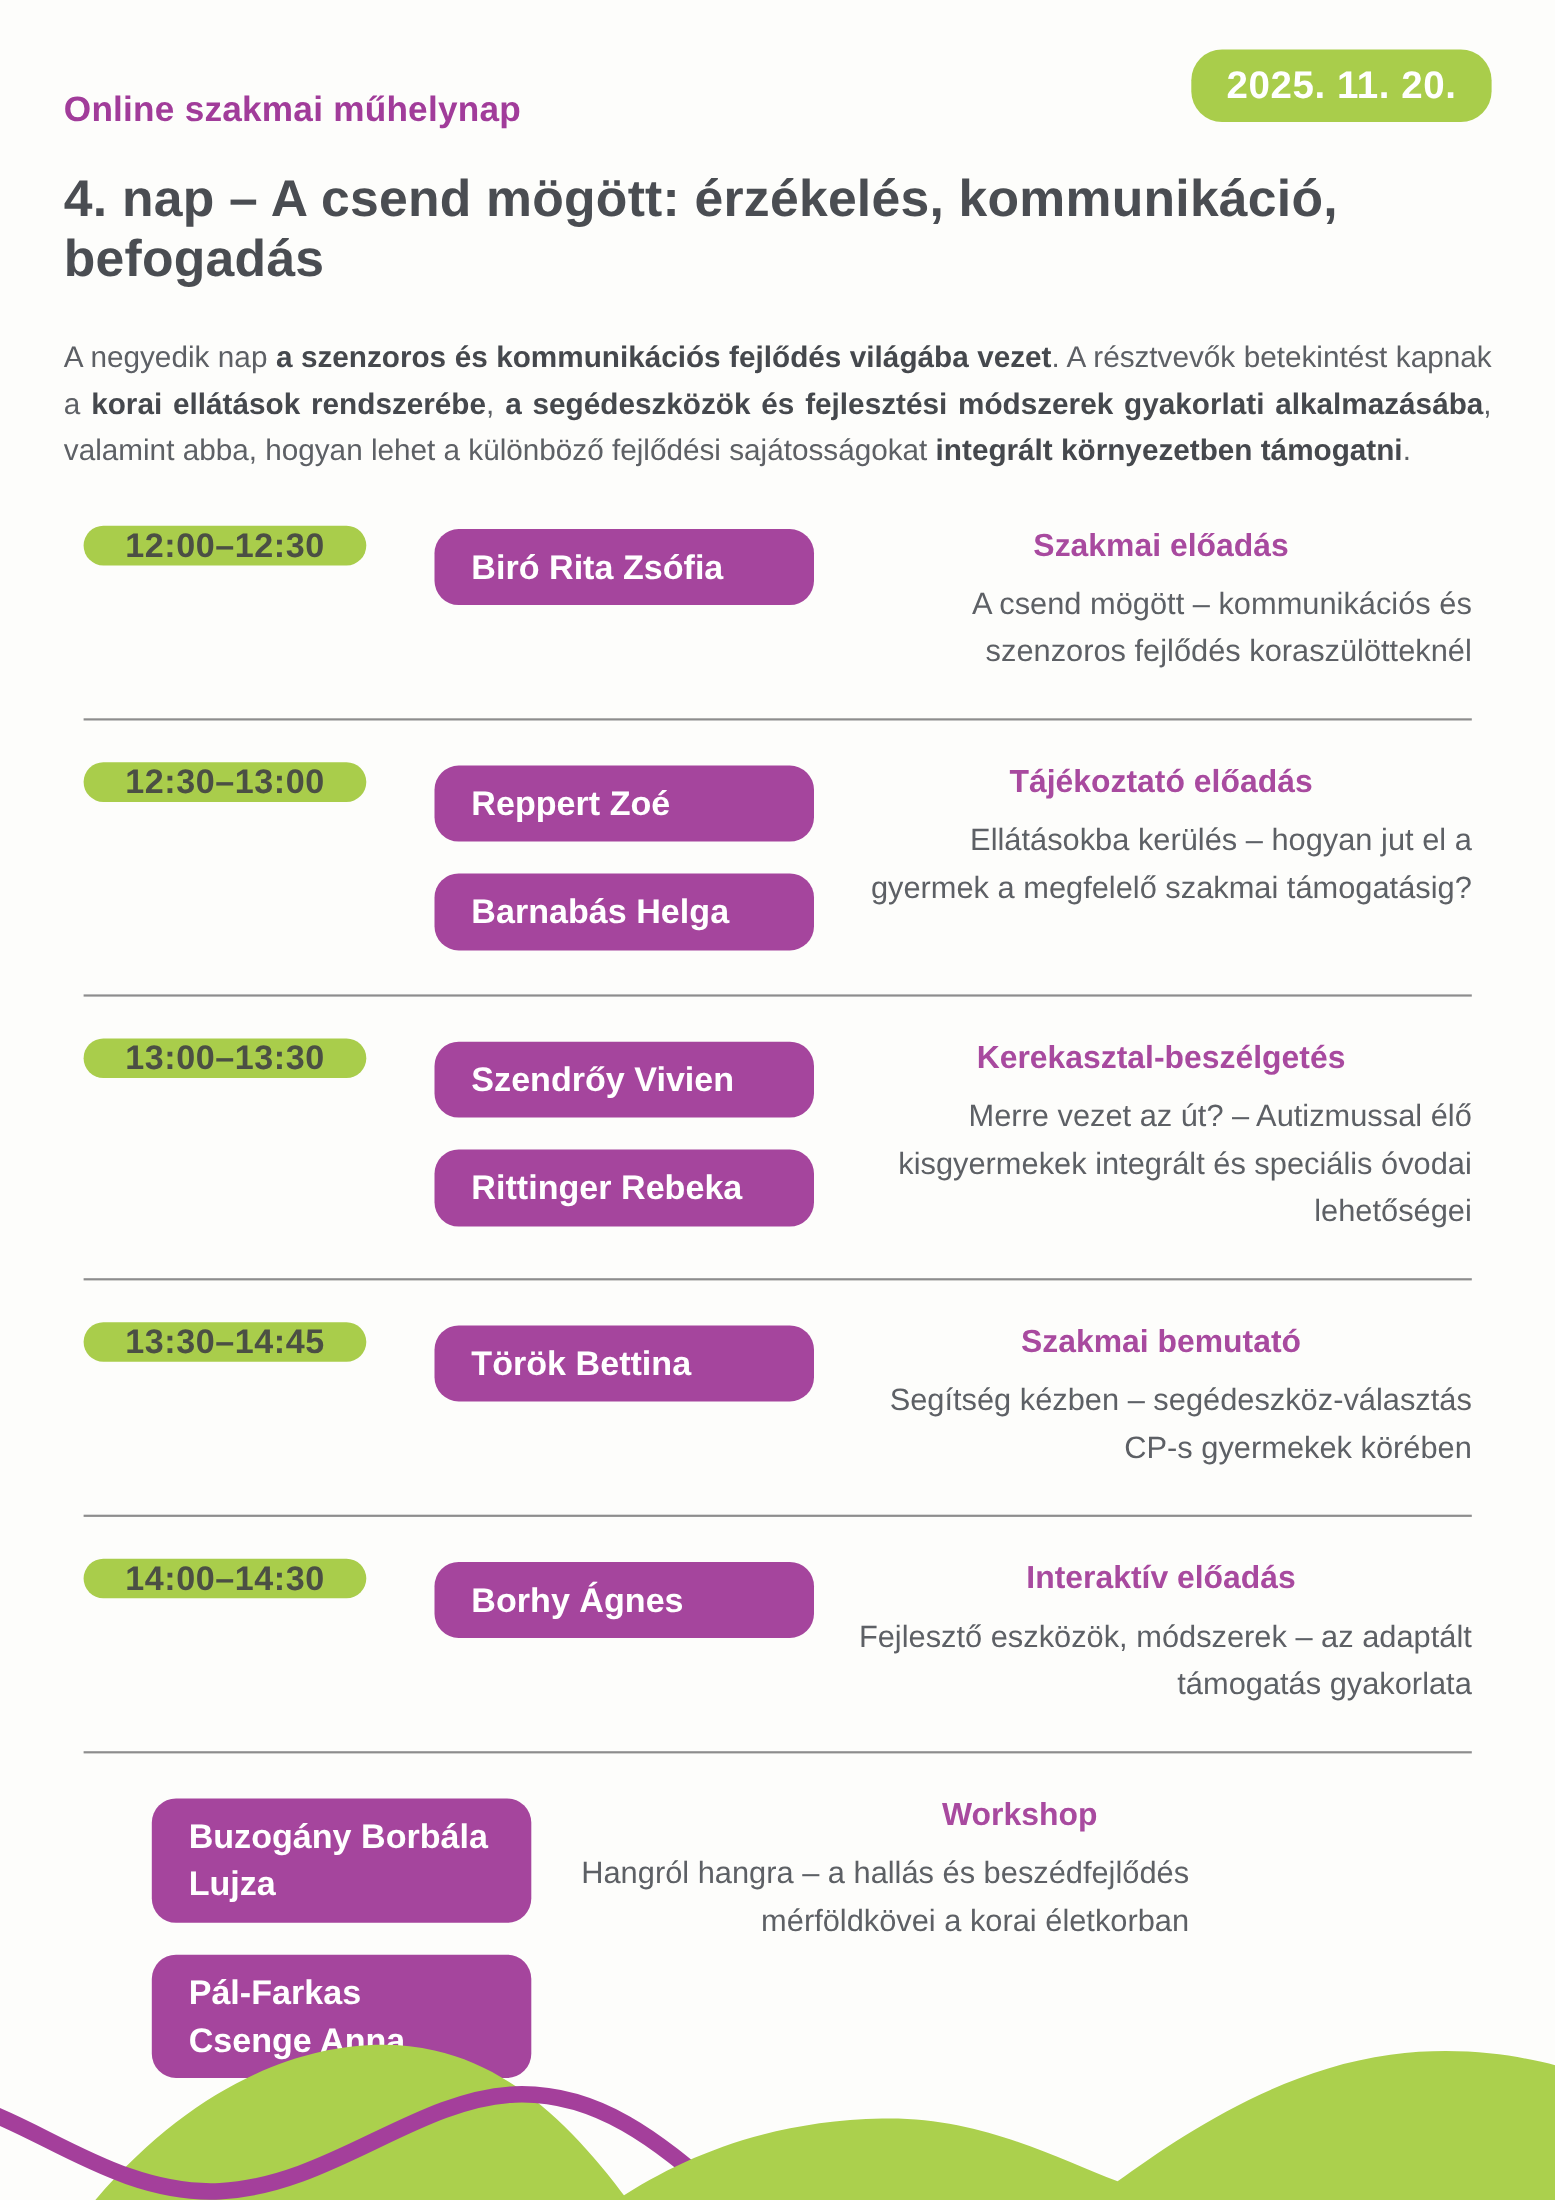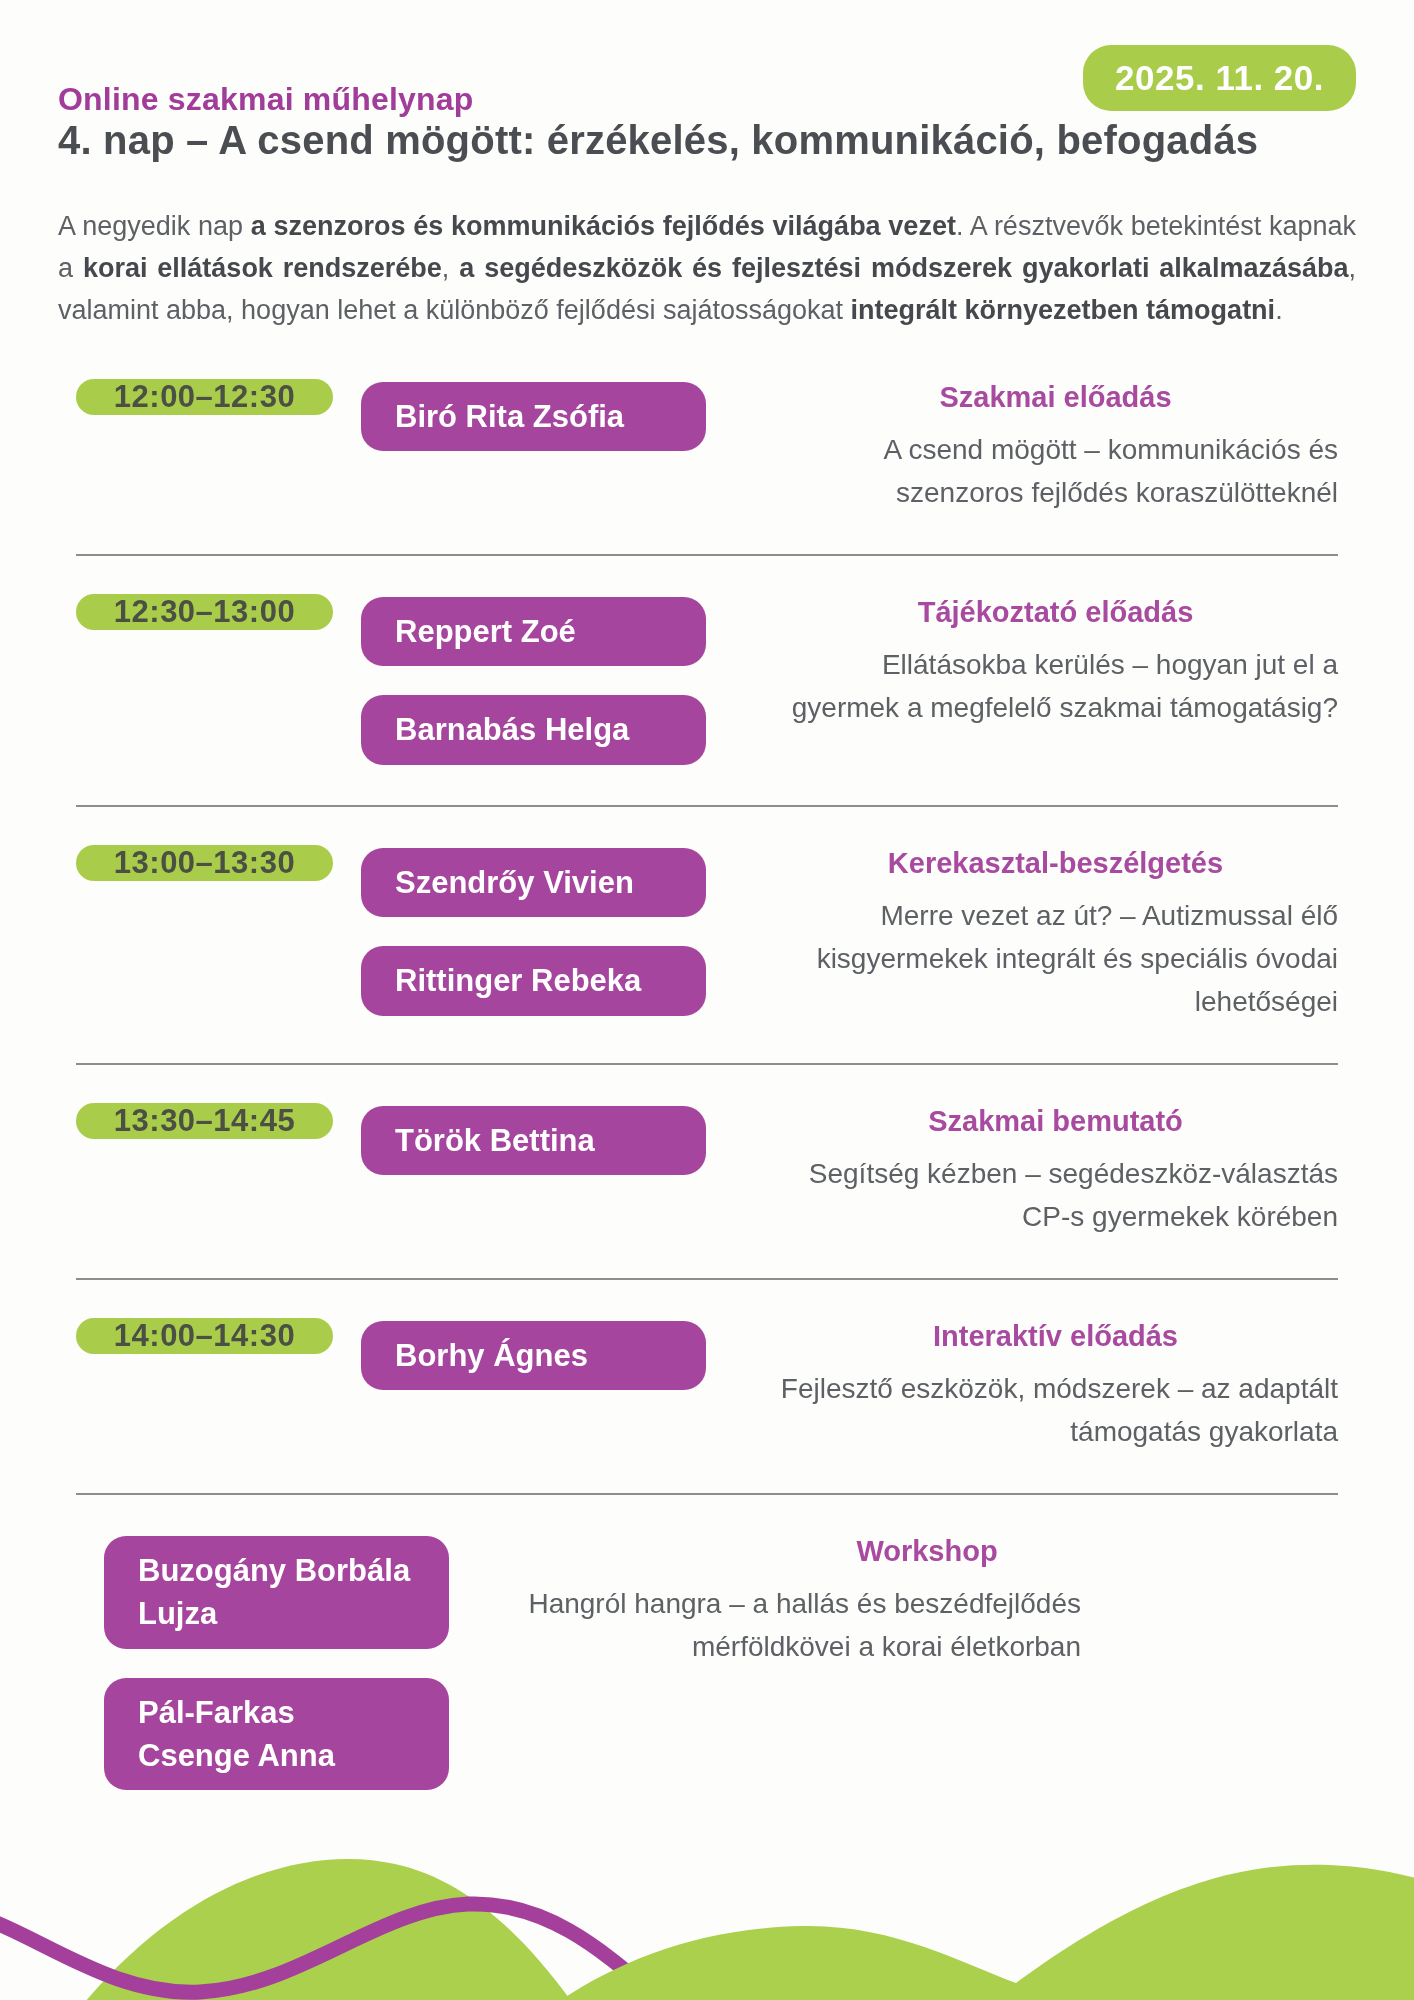--- a/index.html
+++ b/index.html
@@ -40,22 +40,23 @@
   }
   .date-badge{
     background:var(--accent-green);
     color:#ffffff;
     font-size:35px;font-weight:700;
     padding:13px 32px;
     border-radius:28px;
     letter-spacing:.5px;
   }
   .h1{
+    margin-top:34px;
     color:var(--h1-gray);
-    font-size:40px;font-weight:700;
+    font-size:47px;font-weight:700;
     letter-spacing:.2px;
   }
   .intro{
     margin-top:42px;
     color:var(--text-body);
     font-size:27px;line-height:42px;
     text-align:justify;
     max-width:1298px;
   }
   .intro b{color:var(--text-dark);font-weight:700;}
@@ -72,21 +73,21 @@
     color:var(--time-text);
     font-size:31px;font-weight:700;
     text-align:center;
     padding:0 0;
     border-radius:24px;
     letter-spacing:.5px;
   }
   .speakers{
     flex:0 0 412px;
     margin-left:28px;
-    display:flex;flex-direction:column;gap:26px;
+    display:flex;flex-direction:column;gap:26px;align-items:center;
   }
   .name-badge{
     width:345px;
     background:var(--accent-purple);
     color:#ffffff;
     font-size:31px;font-weight:700;
     line-height:1.4;
     padding:13px 34px;
     border-radius:22px;
     margin-top:3px;

